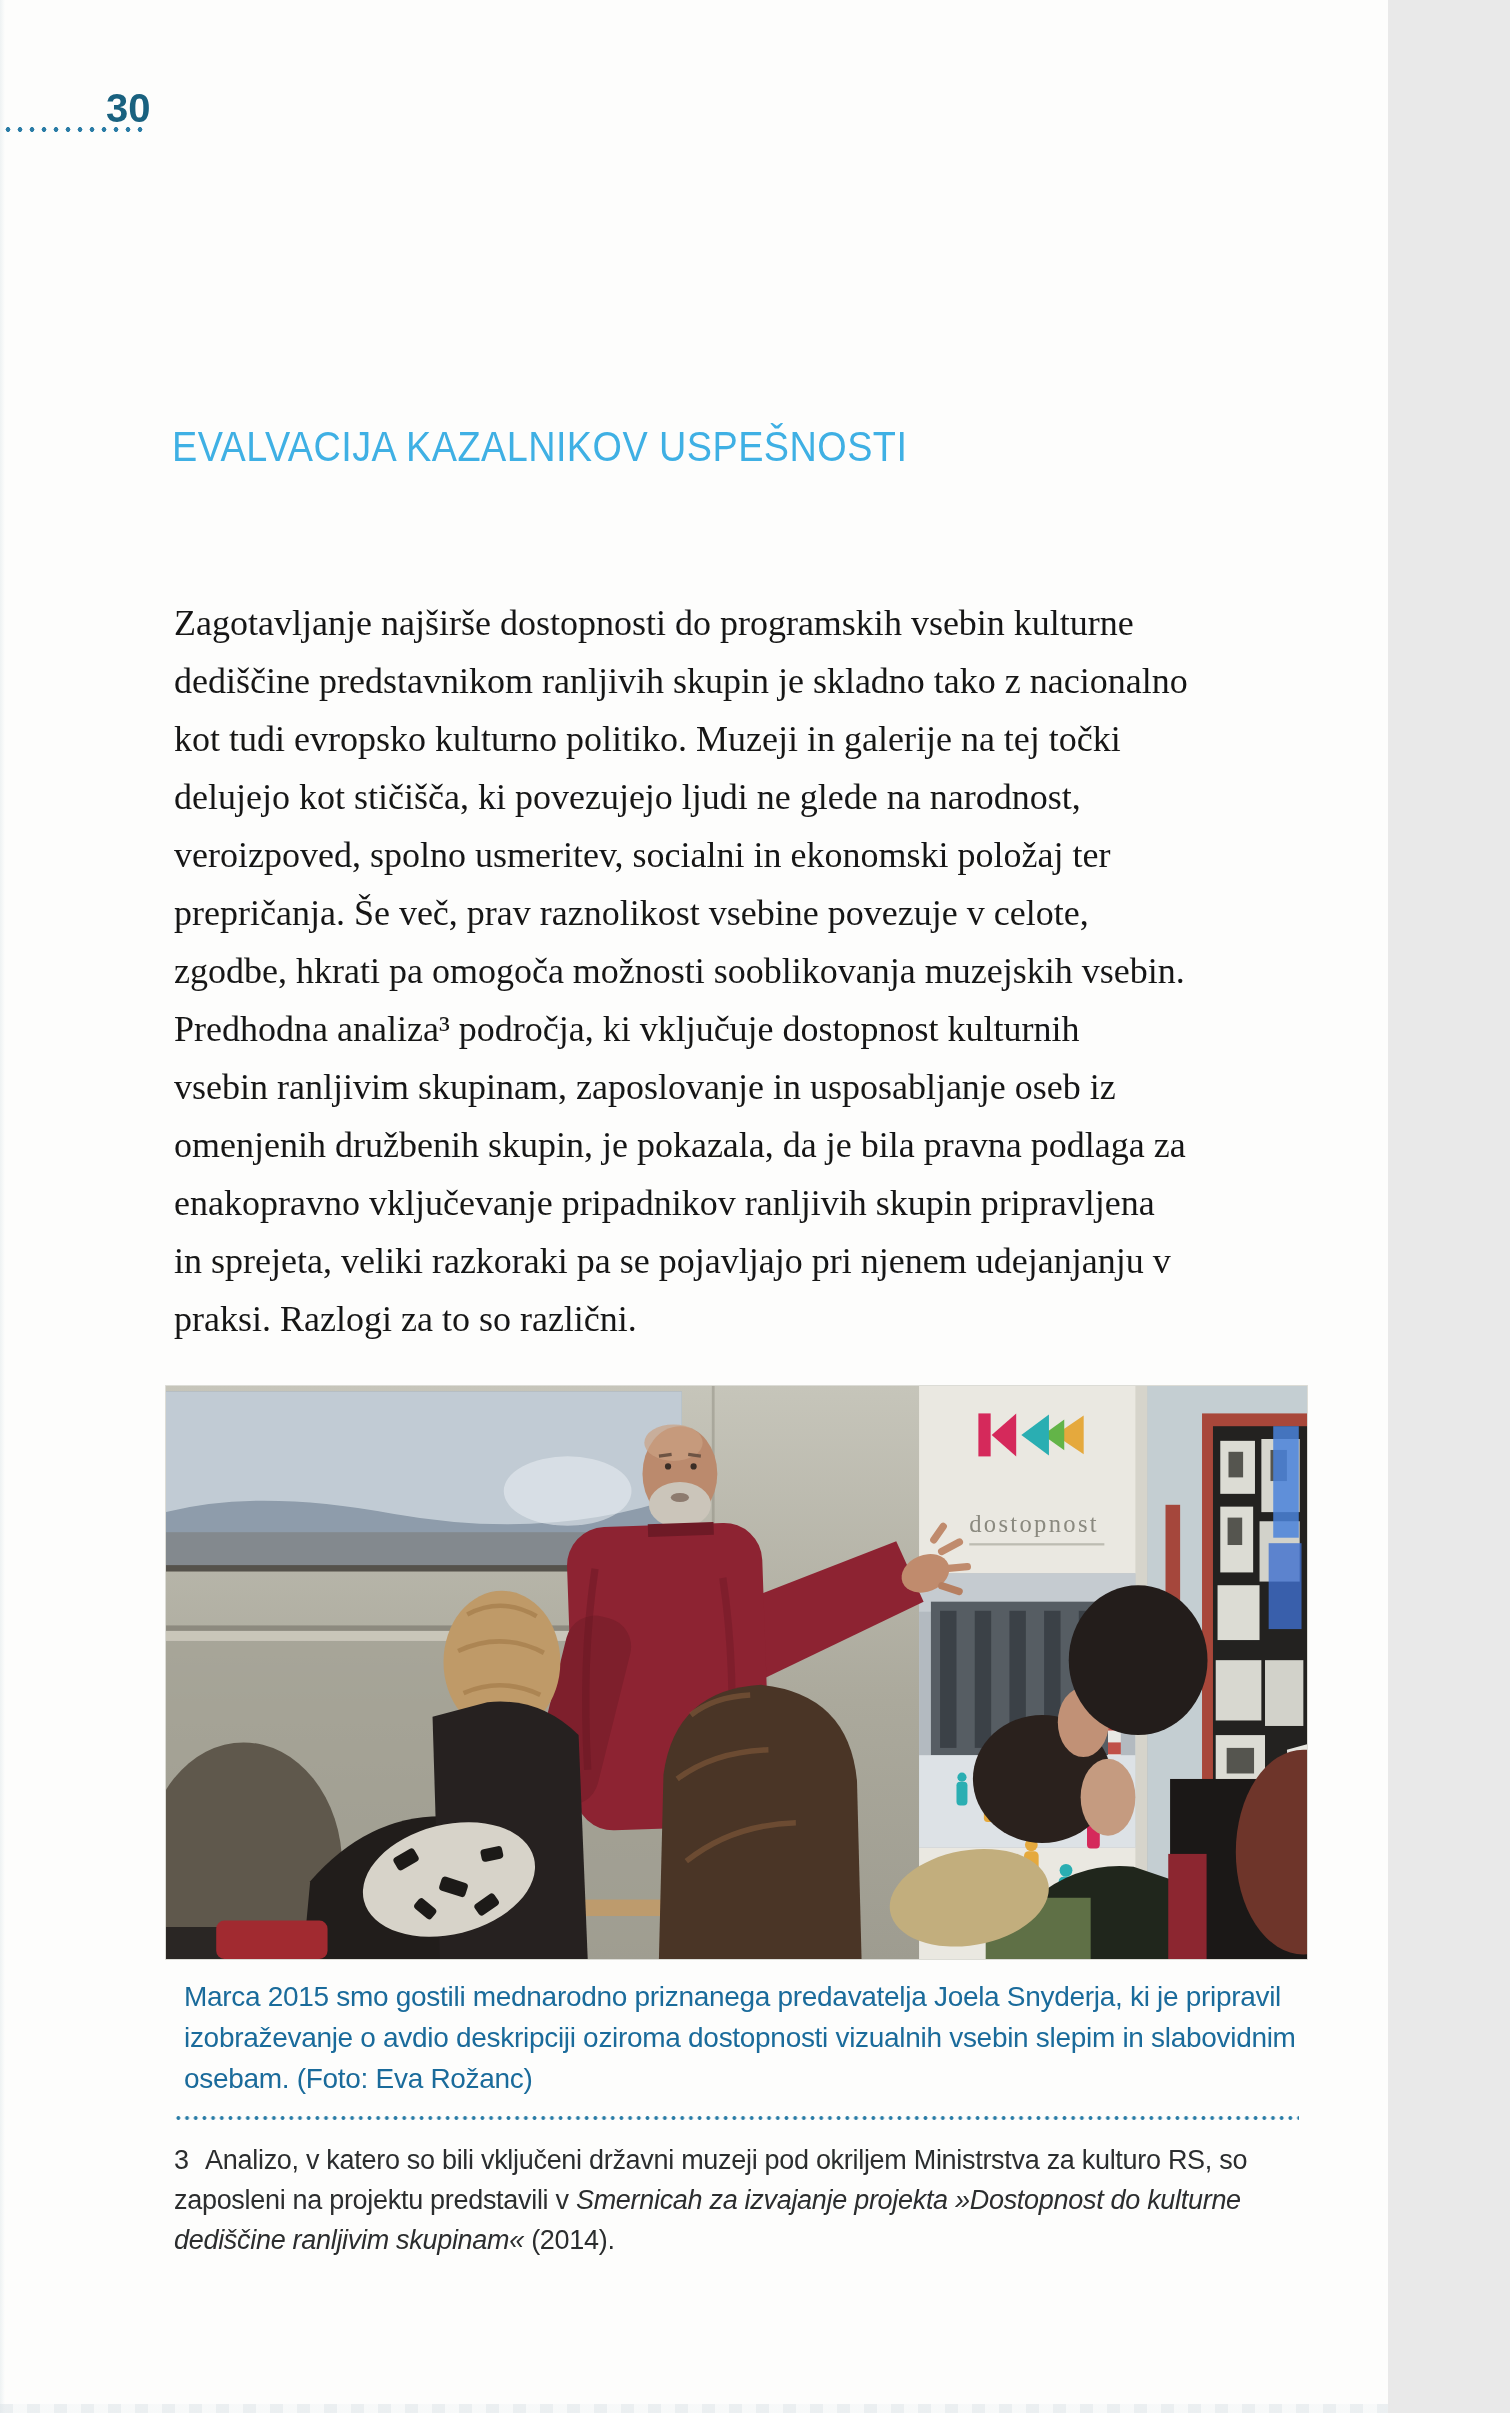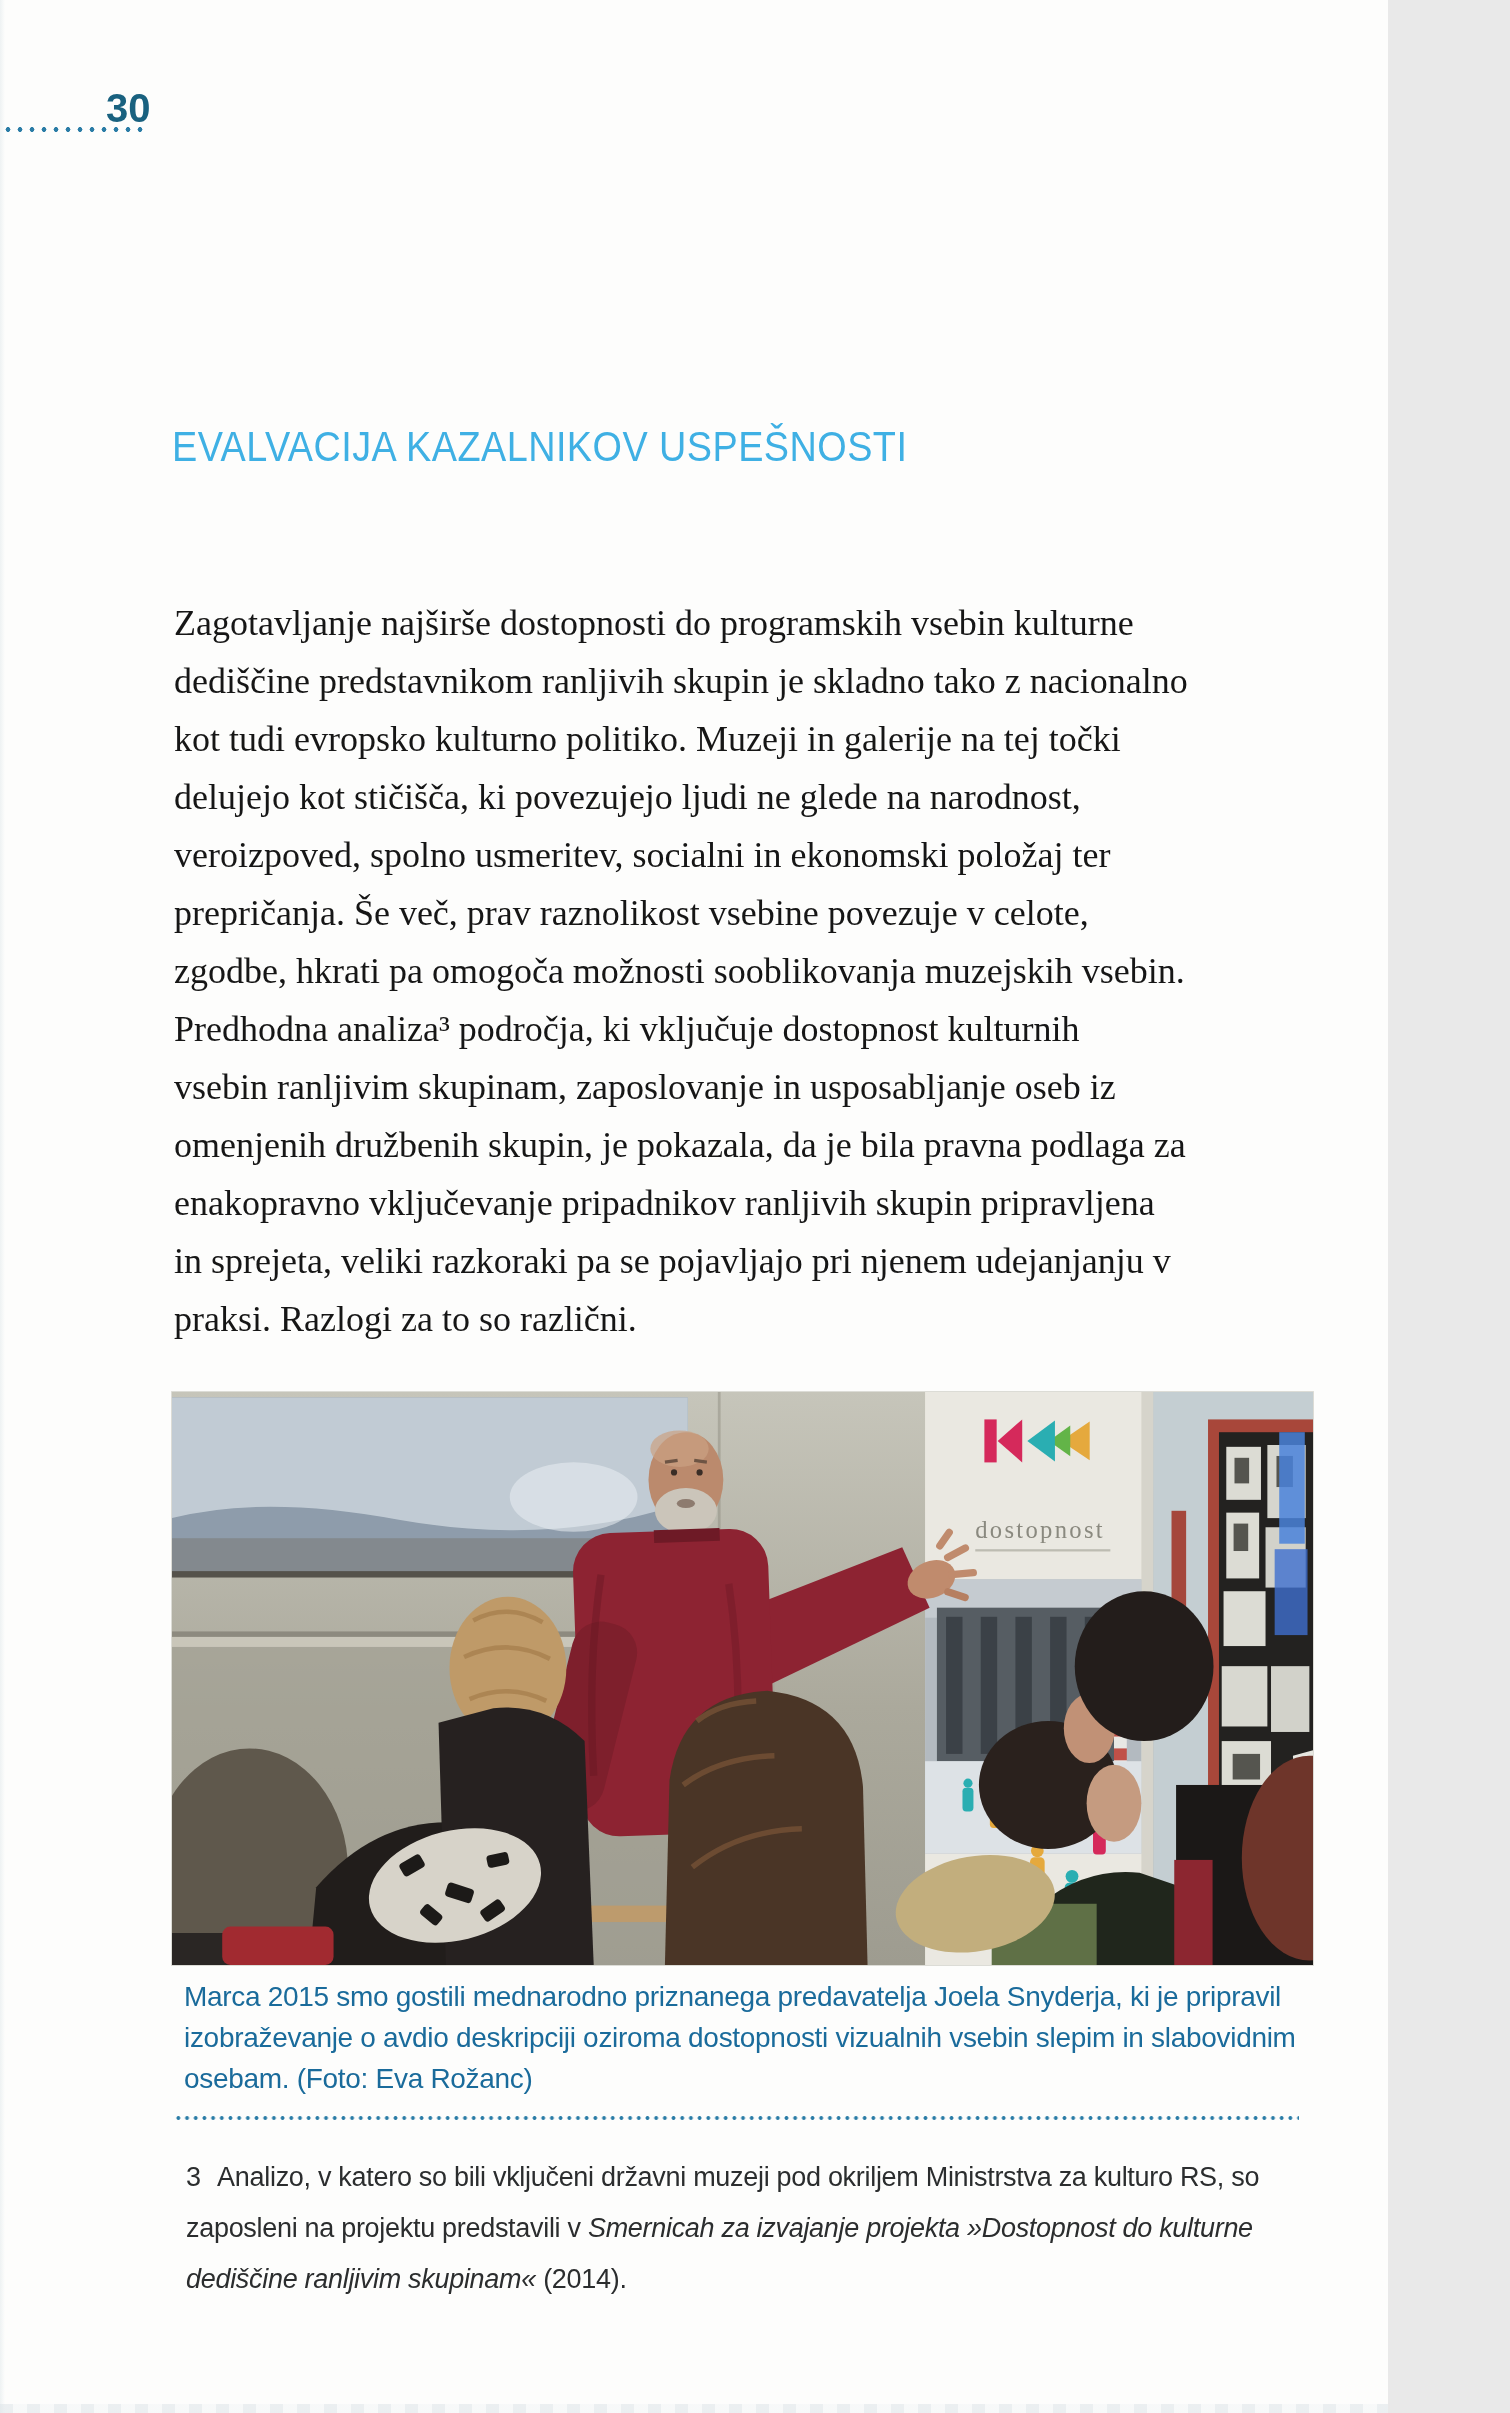--- a/index.html
+++ b/index.html
@@ -46,38 +46,38 @@
     white-space:pre;
   }
   .body-text{
     position:absolute;left:174px;top:594px;margin:0;
     font-family:"Liberation Serif","DejaVu Serif",serif;
     font-size:36px;line-height:58px;
     color:var(--body_black,#161616);
     white-space:pre;
   }
   .photo{
-    position:absolute;left:164px;top:1384px;width:1141px;height:573px;margin:8px;
+    position:absolute;left:164px;top:1384px;width:1141px;height:573px;margin:2px;
     box-shadow:0 0 0 0.9px #d8d8d2;
   }
   .photo svg{display:block;width:100%;height:100%;}
   .caption{
     position:absolute;left:184px;top:1976px;margin:0;
     font-size:28px;line-height:41px;letter-spacing:-0.3px;
     color:var(--caption_blue,#1a6b9b);
     white-space:pre;
   }
   .sep-dots{
     position:absolute;left:174px;top:2115px;width:1125px;height:6.4px;
     background-image:radial-gradient(circle,var(--dots_teal,#2a7ca6) 1.7px,rgba(0,0,0,0) 2.2px);
     background-size:8.7px 6.4px;background-repeat:repeat-x;
   }
   .footnote{
-    position:absolute;left:174px;top:2140px;width:1160px;margin:12px;
-    font-size:27px;line-height:51px;letter-spacing:-0.3px;
+    position:absolute;left:174px;top:2140px;width:1160px;margin:0;
+    font-size:27px;line-height:40px;letter-spacing:-0.3px;
     color:var(--footnote_gray,#2b2d2e);
     white-space:pre-line;
   }
   .footnote .fn-marker{margin-right:16.4px;}
   .footnote i{font-style:italic;}
 </style>
 </head>
 <body>
 
 <div class="page">

